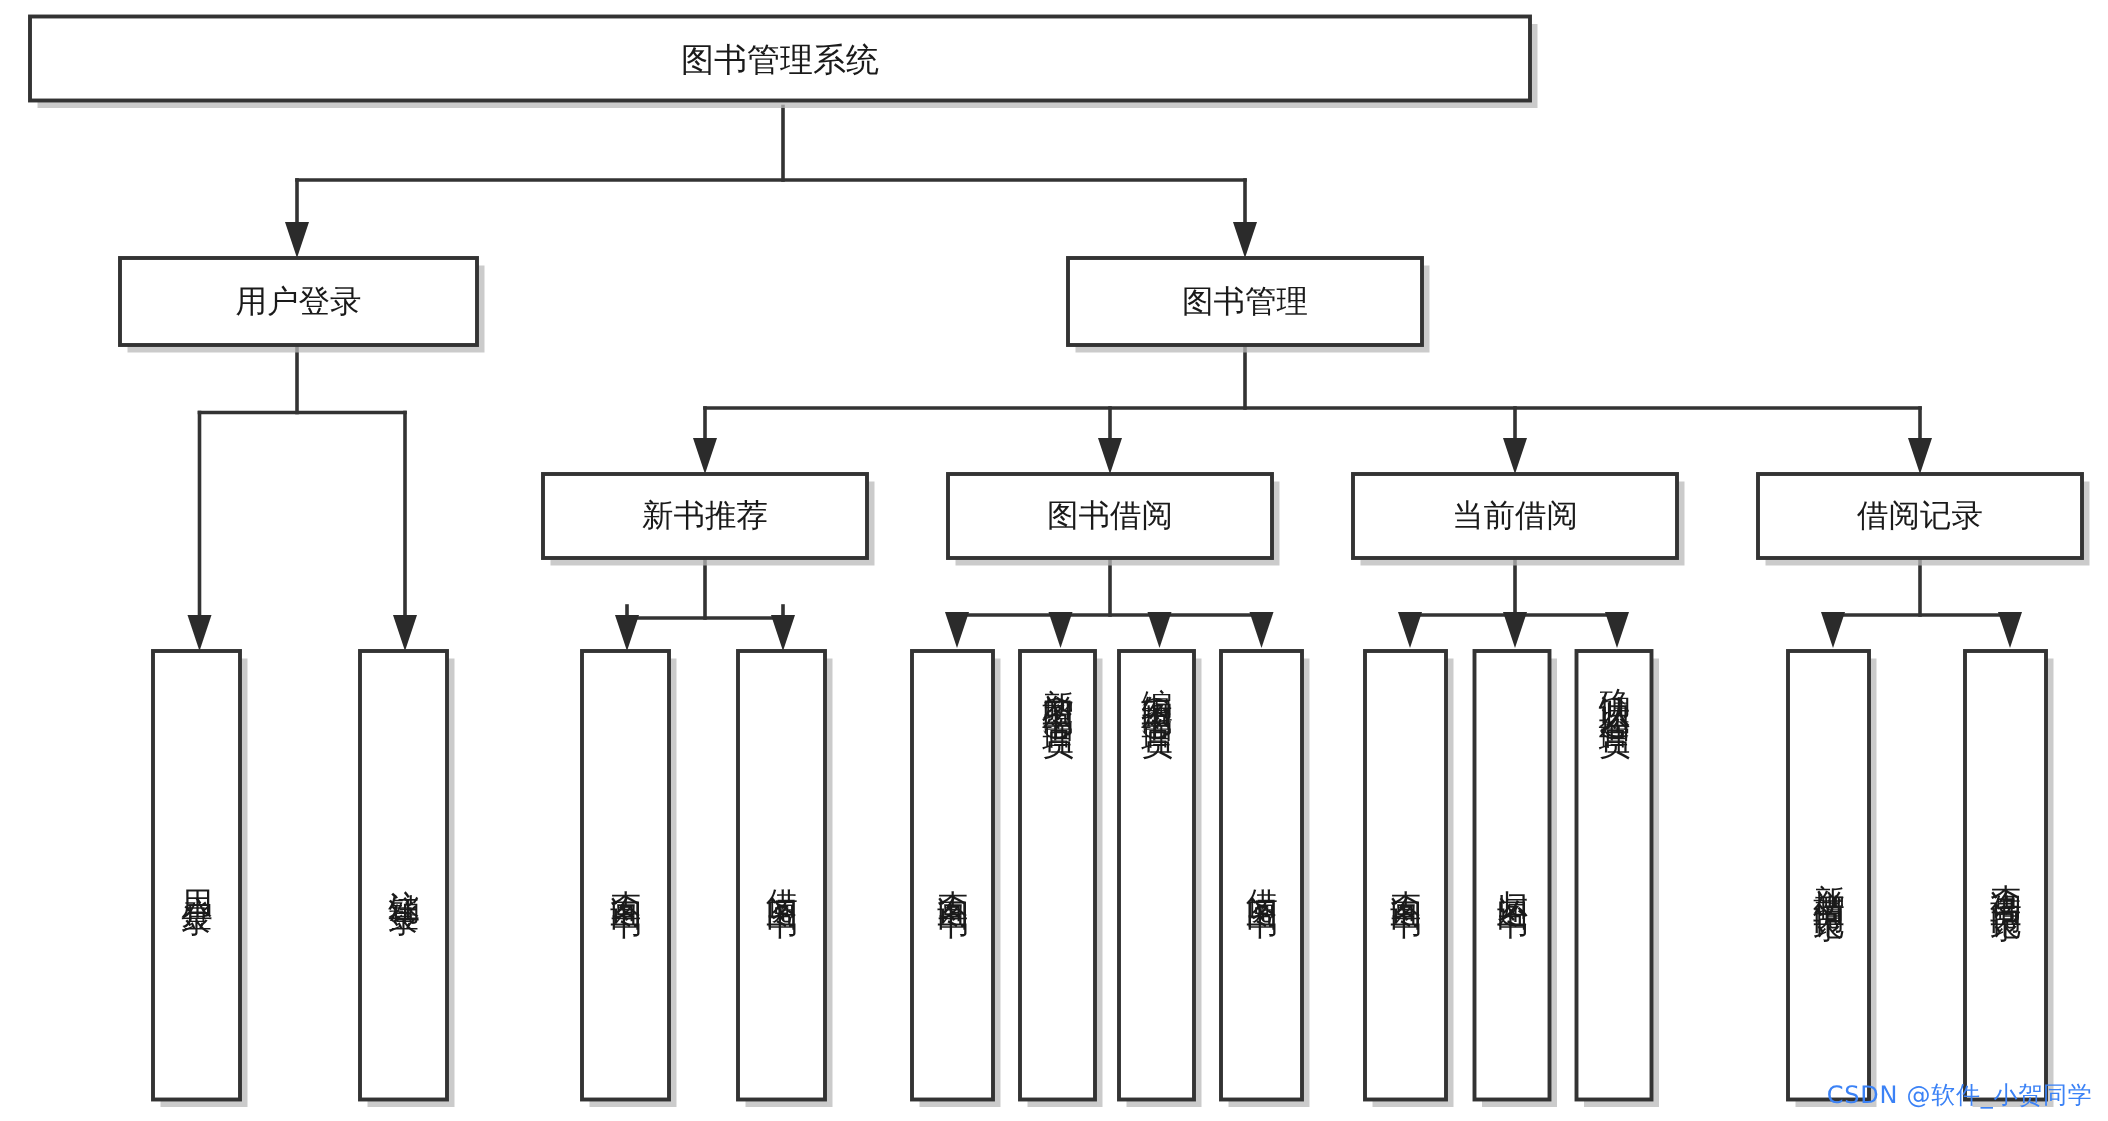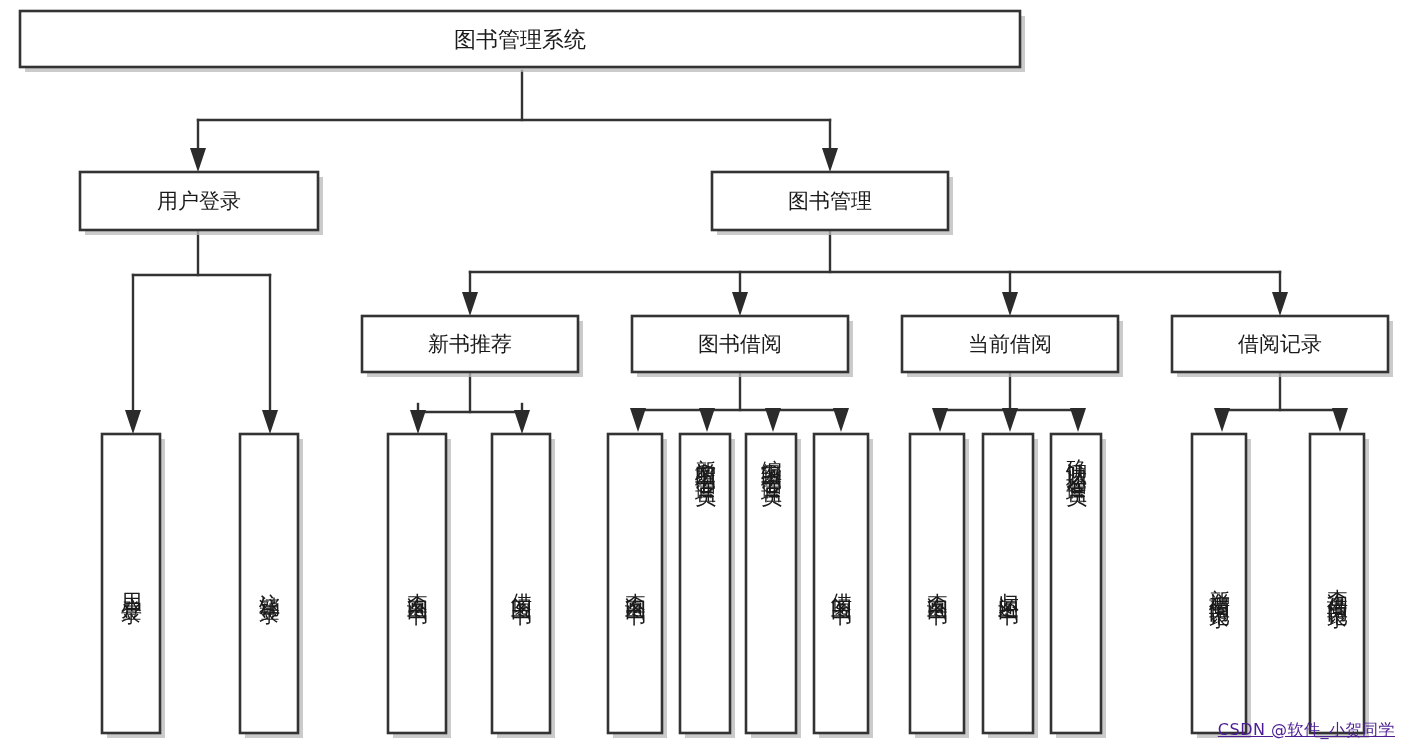--- a/index.html
+++ b/index.html
@@ -73,24 +73,23 @@
     white-space: nowrap;
     text-align: center;
     pointer-events: none;
   }
   .watermark {
     position: absolute;
     right: 10px;
     bottom: 6px;
     font-family: "DejaVu Sans", "Liberation Sans", sans-serif;
     font-size: 16px;
-    color: #4c1d95;
+    color: #3b82f6;
     letter-spacing: 0.5px;
     white-space: nowrap;
-    text-decoration: underline;
   }
 </style>
 </head>
 <body>
 
 <div id="diagram-root">
 
   <svg class="flow" viewBox="0 0 1405 747">
 
     <g>

